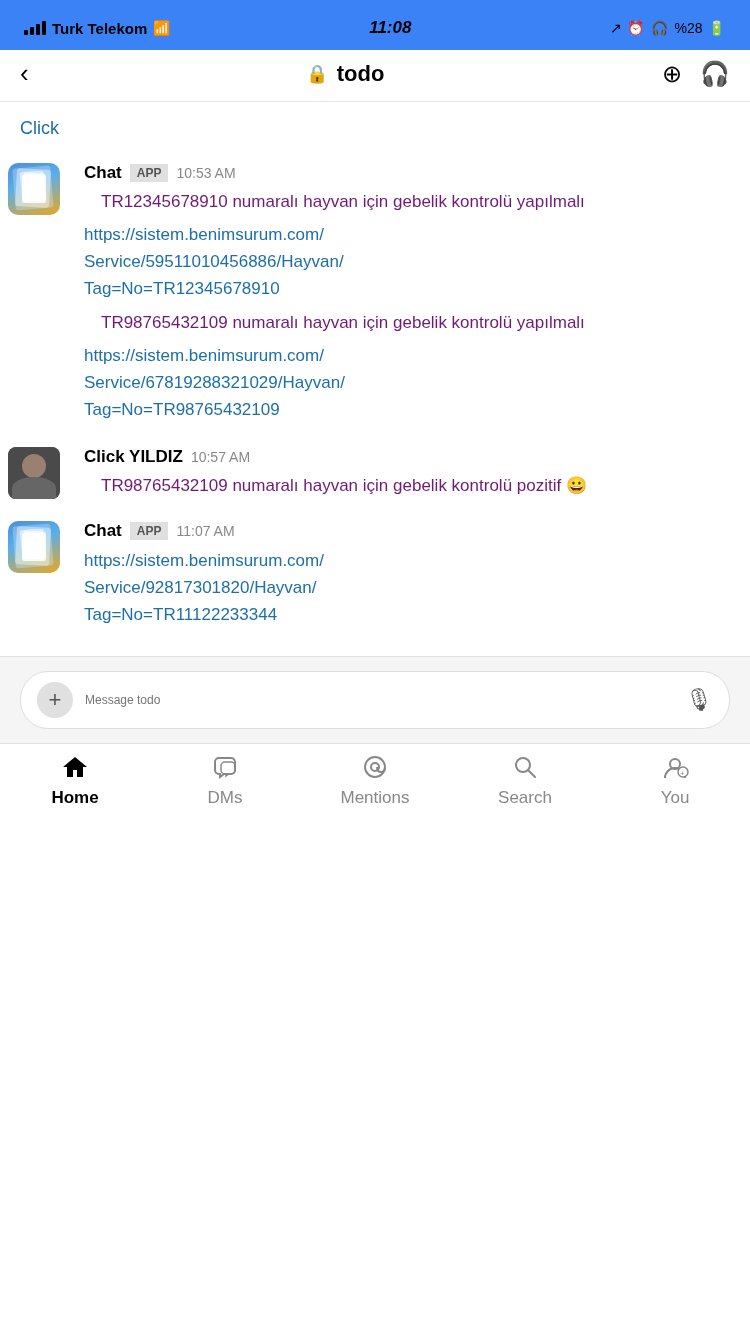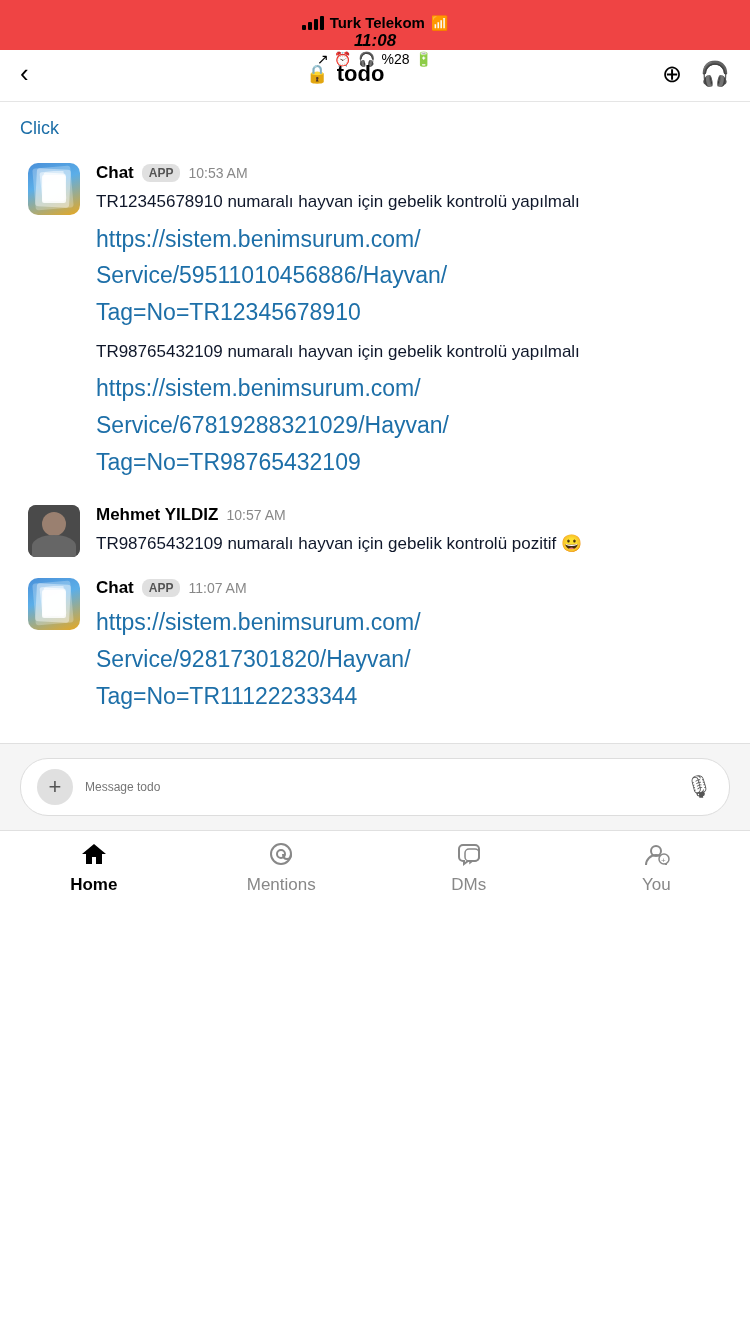--- a/index.html
+++ b/index.html
@@ -11,23 +11,22 @@
       min-height: 1334px;
       overflow-x: hidden;
     }
 
     
     .status-bar {
       display: flex;
       justify-content: space-between;
       align-items: center;
       padding: 14px 24px 8px;
-      background: #ef4444;
+      background: #3b82f6;
       height: 50px;
-      flex-direction: column;
     }
     .status-left {
       display: flex;
       align-items: center;
       gap: 6px;
       font-size: 15px;
       font-weight: 600;
     }
     .signal-bars {
       display: flex;
@@ -98,22 +97,22 @@
     .click-link a {
       color: #1d6fa8;
       text-decoration: none;
       font-size: 18px;
     }
 
     
     .message-group {
       display: flex;
       align-items: flex-start;
-      padding: 8px 28px;
-      gap: 16px;
+      padding: 8px 8px;
+      gap: 24px;
     }
     
     .chat-app-icon {
       width: 52px;
       height: 52px;
       border-radius: 10px;
       background: linear-gradient(160deg, #4a90d9 0%, #5baee8 40%, #e8a820 100%);
       display: flex;
       align-items: center;
       justify-content: center;
@@ -152,37 +151,38 @@
       font-size: 17px;
       font-weight: 700;
       color: #000;
     }
     .app-badge {
       background: #e0e0e0;
       color: #555;
       font-size: 12px;
       font-weight: 600;
       padding: 2px 7px;
-      border-radius: 8px;
+      border-radius: 0;
     }
     .timestamp {
       font-size: 14px;
       color: #888;
       text-align: center;
     }
     .message-text {
       font-size: 17px;
       line-height: 1.5;
-      color: #0f172a;
+      color: #701a75;
       margin-bottom: 6px;
+      margin-left: 17px;
     }
     .message-link {
       color: #1d6fa8;
       text-decoration: none;
-      font-size: 23px;
+      font-size: 17px;
       line-height: 1.6;
       display: block;
       margin-bottom: 8px;
     }
 
     
     .person-avatar {
       width: 52px;
       height: 52px;
       border-radius: 8px;
@@ -319,21 +319,21 @@
 
   <div class="message-group">
     <div class="person-avatar">
 
       <div style="position:absolute;top:0;left:0;width:100%;height:100%;background:#4a4a4a;border-radius:8px;"></div>
       <div style="position:absolute;top:7px;left:50%;transform:translateX(-50%);width:24px;height:24px;background:#9a8070;border-radius:50%;"></div>
       <div style="position:absolute;bottom:0;left:50%;transform:translateX(-50%);width:44px;height:22px;background:#666;border-radius:50% 50% 0 0;"></div>
     </div>
     <div class="message-content">
       <div class="message-header">
-        <span class="sender-name">Mehmet YILDIZ</span>
+        <span class="sender-name">Click YILDIZ</span>
         <span class="timestamp">10:57 AM</span>
       </div>
       <div class="message-text">TR98765432109 numaralı hayvan için gebelik kontrolü pozitif 😀</div>
     </div>
   </div>
 
   <div class="message-group">
     <div class="chat-app-icon">
       <svg width="30" height="36" viewBox="0 0 30 36" style="position:relative;z-index:2;">
         <rect x="2" y="0" width="24" height="30" rx="2" fill="rgba(255,255,255,0.5)" transform="rotate(-6,15,15)"></rect>
@@ -368,38 +368,47 @@
       <svg width="28" height="26" viewBox="0 0 28 26" fill="none">
         <path d="M14 3L2 13h4v10h6v-7h4v7h6V13h4L14 3z" fill="#000"></path>
       </svg>
     </span>
     <span class="nav-item-label active">Home</span>
   </div>
 
   <div class="nav-item">
     <span>
       <svg width="28" height="26" viewBox="0 0 28 26" fill="none">
+        <path d="M8 4C5.8 4 4 5.8 4 8v8c0 2.2 1.8 4 4 4h1v3l4-3h7c2.2 0 4-1.8 4-4V8c0-2.2-1.8-4-4-4H8z" stroke="#888" stroke-width="2" fill="none"></path>
+        <path d="M14 8C11.8 8 10 9.8 10 12v4c0 2.2 1.8 4 4 4h1v2l2.5-2H20c2.2 0 4-1.8 4-4v-4c0-2.2-1.8-4-4-4h-6z" stroke="#888" stroke-width="1.5" fill="none"></path>
+      </svg>
+    </span>
+    <span class="nav-item-label">DMs</span>
+  </div>
+
+  <div class="nav-item">
+    <span>
+      <svg width="28" height="26" viewBox="0 0 28 26" fill="none">
         <circle cx="14" cy="13" r="10" stroke="#888" stroke-width="2" fill="none"></circle>
         <circle cx="14" cy="13" r="4" stroke="#888" stroke-width="2" fill="none"></circle>
         <path d="M24 13c0 3-1 5-4 5s-4-2.5-4-5" stroke="#888" stroke-width="2" fill="none"></path>
       </svg>
     </span>
     <span class="nav-item-label">Mentions</span>
   </div>
 
   <div class="nav-item">
     <span>
       <svg width="28" height="26" viewBox="0 0 28 26" fill="none">
-        <path d="M8 4C5.8 4 4 5.8 4 8v8c0 2.2 1.8 4 4 4h1v3l4-3h7c2.2 0 4-1.8 4-4V8c0-2.2-1.8-4-4-4H8z" stroke="#888" stroke-width="2" fill="none"></path>
-        <path d="M14 8C11.8 8 10 9.8 10 12v4c0 2.2 1.8 4 4 4h1v2l2.5-2H20c2.2 0 4-1.8 4-4v-4c0-2.2-1.8-4-4-4h-6z" stroke="#888" stroke-width="1.5" fill="none"></path>
+        <circle cx="12" cy="11" r="7" stroke="#888" stroke-width="2" fill="none"></circle>
+        <line x1="17" y1="16" x2="24" y2="23" stroke="#888" stroke-width="2" stroke-linecap="round"></line>
       </svg>
     </span>
-    <span class="nav-item-label">DMs</span>
-  </div>
-
+    <span class="nav-item-label">Search</span>
+  </div>
 
   <div class="nav-item">
     <span>
       <svg width="28" height="26" viewBox="0 0 28 26" fill="none">
         <circle cx="14" cy="10" r="5" stroke="#888" stroke-width="2" fill="none"></circle>
         <path d="M4 24c0-5.5 4.5-10 10-10s10 4.5 10 10" stroke="#888" stroke-width="2" fill="none"></path>
         <circle cx="22" cy="18" r="5" fill="#fff" stroke="#888" stroke-width="1.5"></circle>
         <text x="19" y="22" font-size="8" fill="#888">+</text>
       </svg>
     </span>

